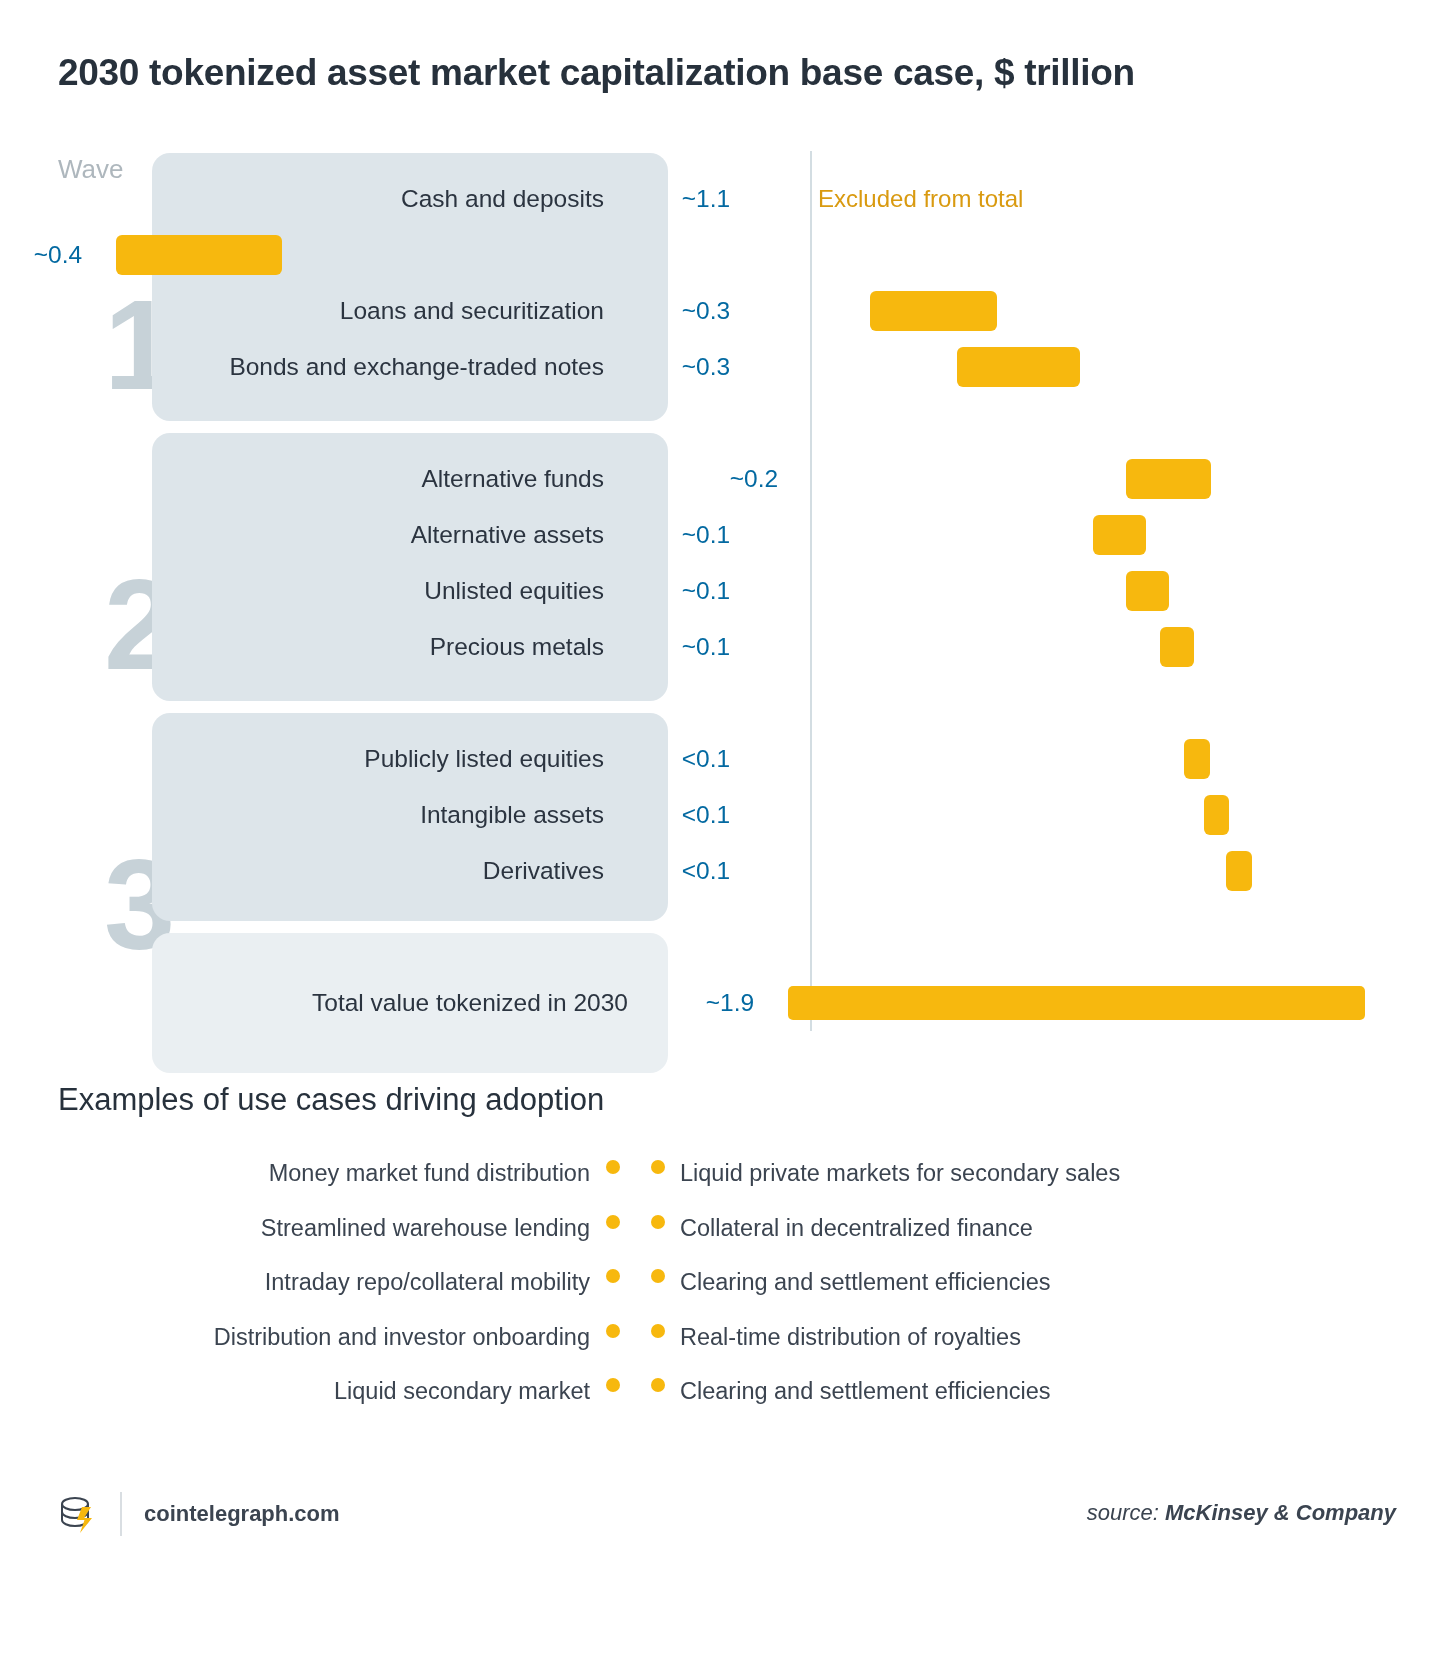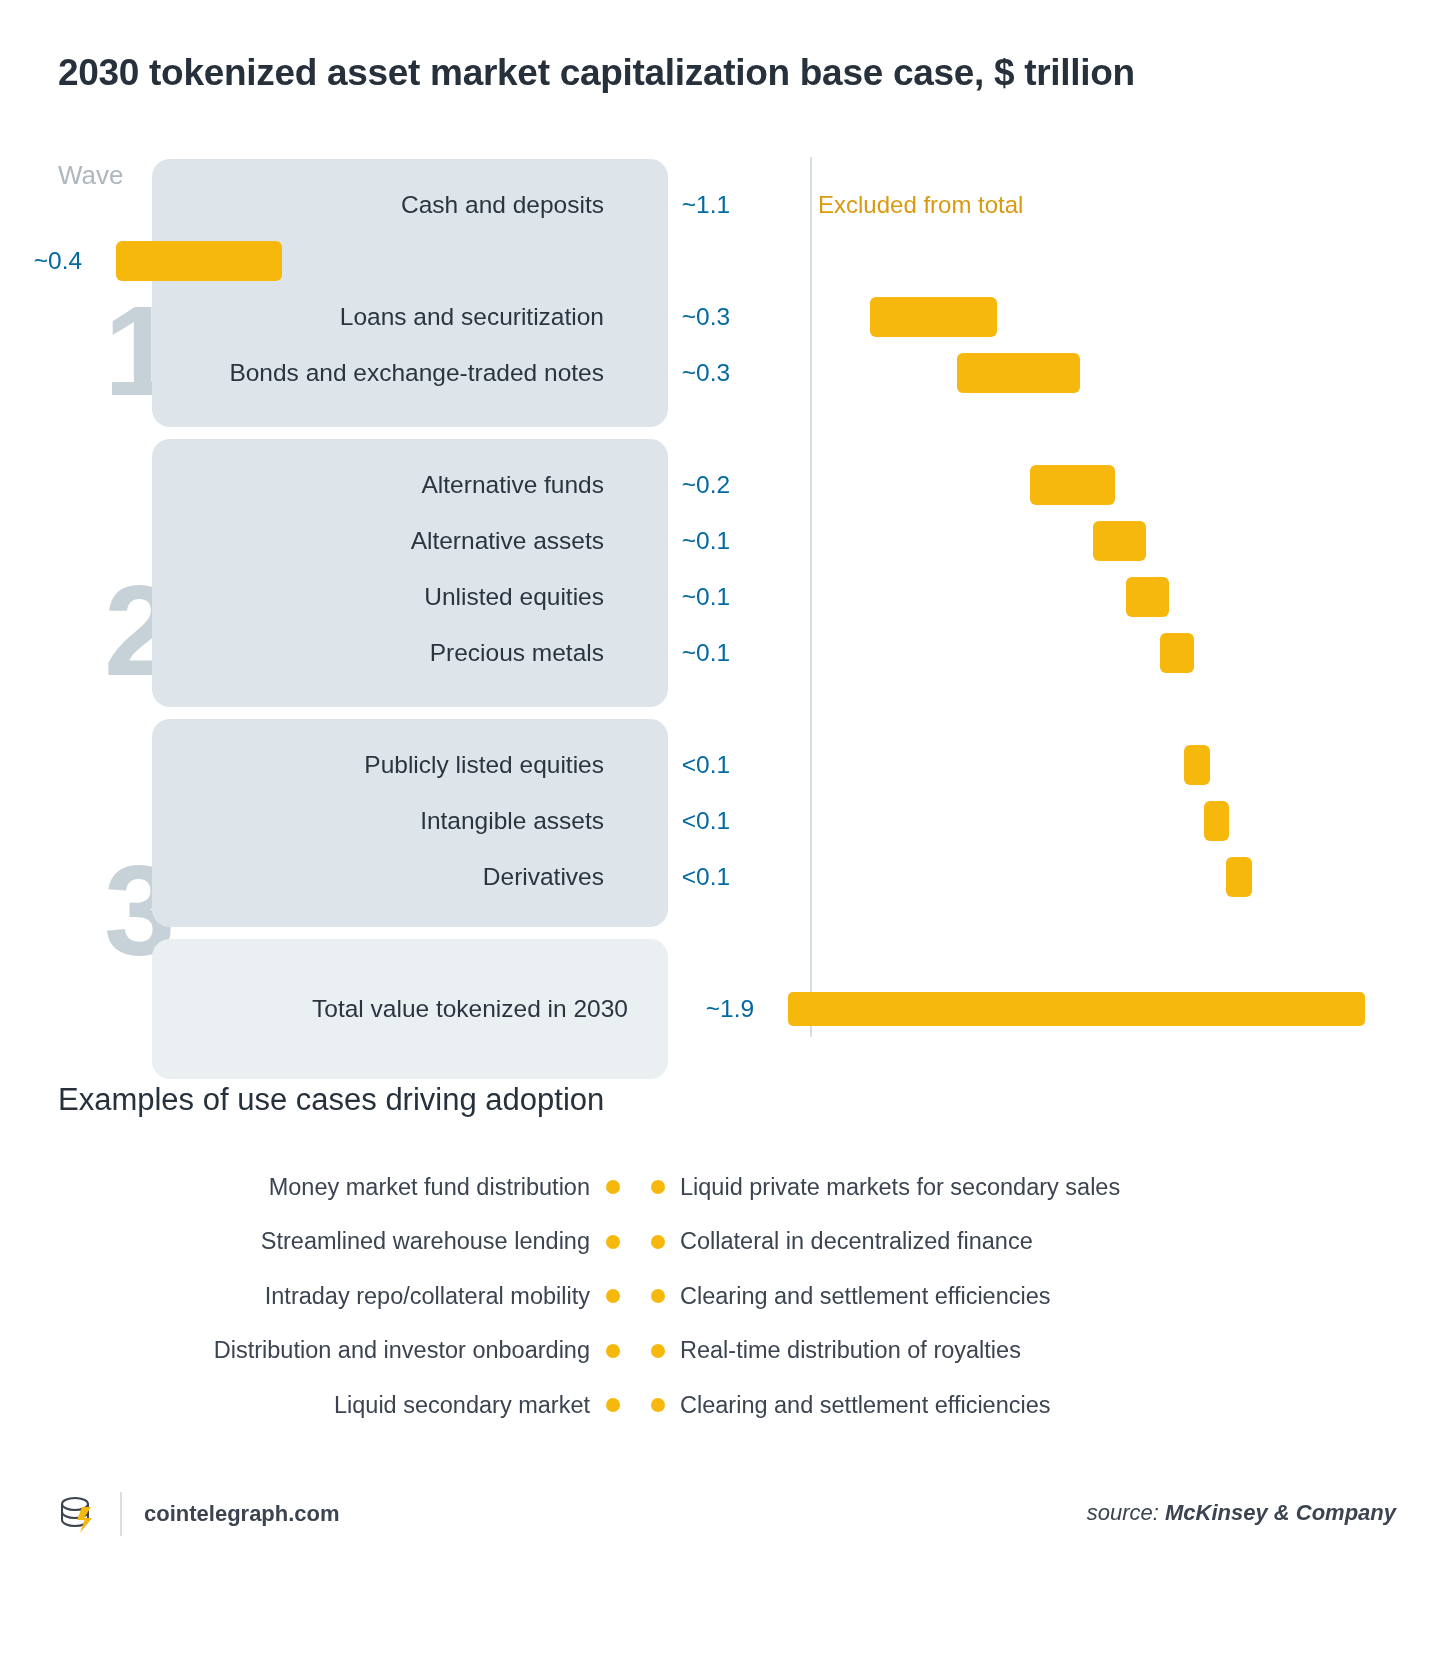--- a/index.html
+++ b/index.html
@@ -18,21 +18,21 @@
     left: 58px; top: 52px;
     width: 1340px;
     font-size: 37px;
     font-weight: 700;
     letter-spacing: -0.3px;
     color: #27313c;
     white-space: nowrap;
   }
 
   
-  .chart { position: absolute; left: 0; top: 147px; width: 1450px; height: 890px; }
+  .chart { position: absolute; left: 0; top: 141px; width: 1450px; height: 890px; }
 
   .wave-word {
     position: absolute;
     left: 58px; top: 13px;
     font-size: 26px;
     color: #aeb7bd;
     font-weight: 400;
   }
 
   
@@ -130,21 +130,21 @@
     font-weight: 400;
     color: #27313c;
     white-space: nowrap;
   }
   .usecases {
     position: absolute;
     left: 0; top: 1160px; width: 1450px;
   }
   .uc-row {
     display: flex;
-    align-items: center;
+    align-items: flex-start;
     height: 54.5px;
   }
   .uc-left {
     width: 590px;
     text-align: right;
     padding-right: 0;
     font-size: 23.5px;
     color: #3b4450;
     white-space: nowrap;
   }
@@ -239,21 +239,21 @@
             <div class="bar" style="left: 106px; width: 127px; background: rgb(247, 184, 14);"></div>
           </div>
         </div>
         <div class="row" style="top: 198px;">
           <div class="label">Bonds and exchange-traded notes</div>
           <div class="value">~0.3</div>
           <div class="plot">
             <div class="bar" style="left: 193px; width: 123px; background: rgb(247, 184, 14);"></div>
           </div>
         </div>
-        <div class="row" style="top: 310px;">
+        <div class="row" style="top: 310px; gap: 48px;">
           <div class="label">Alternative funds</div>
           <div class="value">~0.2</div>
           <div class="plot">
             <div class="bar" style="left: 266px; width: 85px; background: rgb(247, 184, 14);"></div>
           </div>
         </div>
         <div class="row" style="top: 366px;">
           <div class="label">Alternative assets</div>
           <div class="value">~0.1</div>
           <div class="plot">

